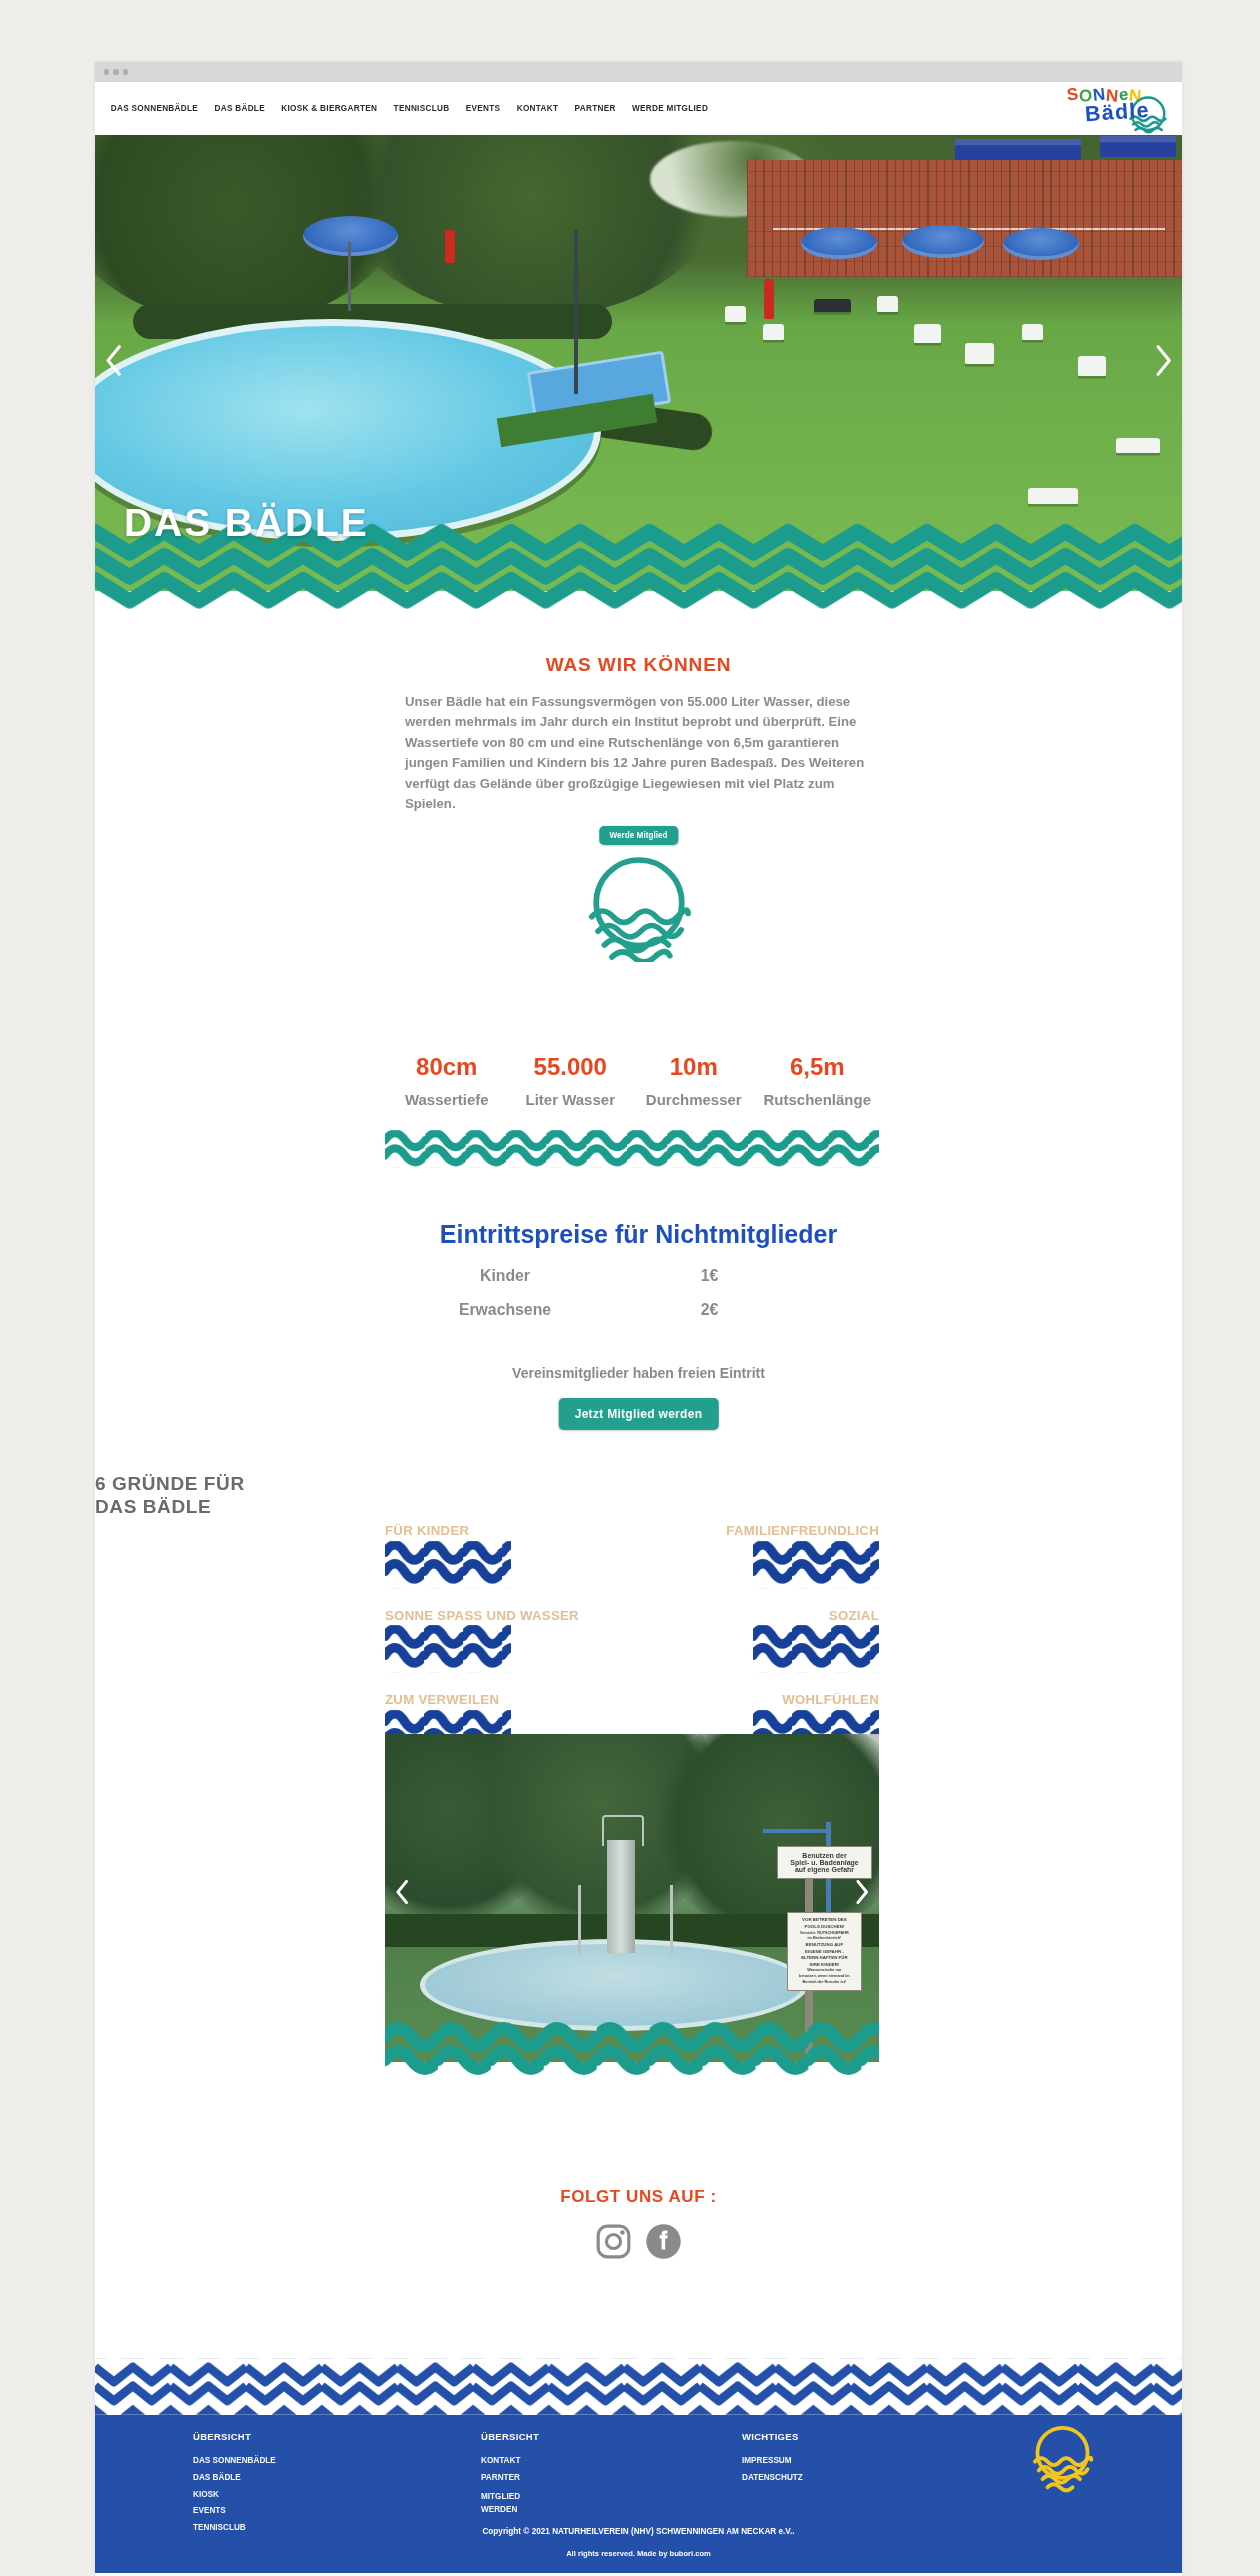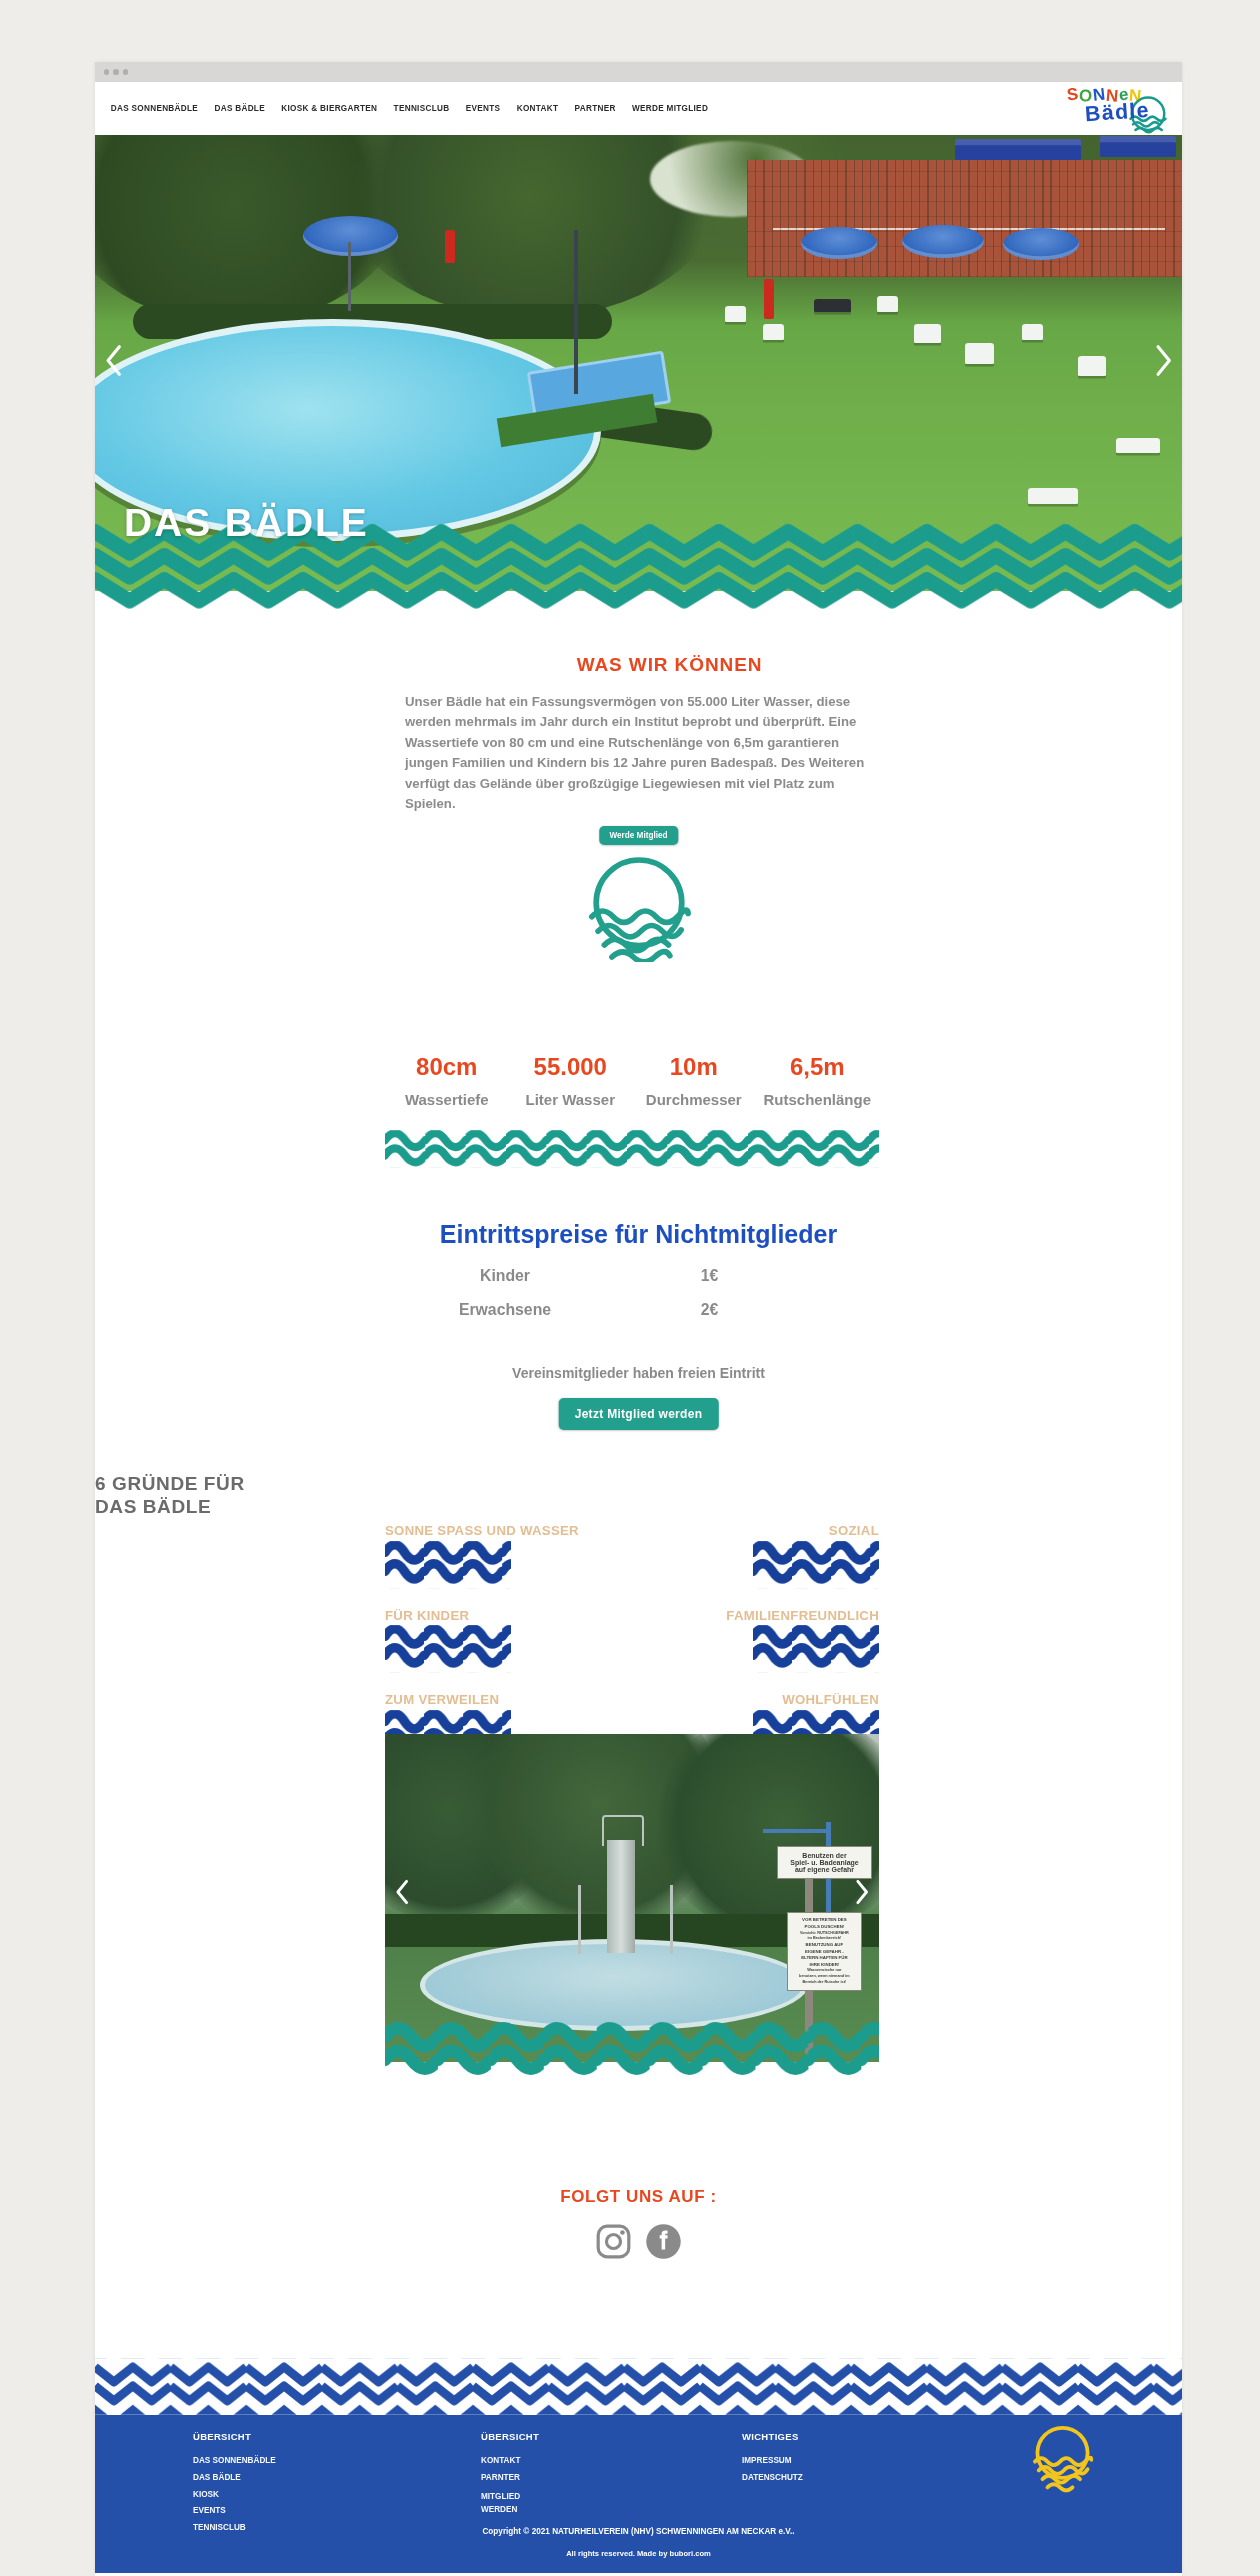--- a/index.html
+++ b/index.html
@@ -211,21 +211,21 @@
             <polyline points="26,6 8,28 26,50" fill="none" stroke="#ffffff" stroke-width="5" stroke-linecap="round" stroke-linejoin="round"></polyline>
           </svg>
       </div>
       <div class="chev" style="left:1058px;top:208px;">
         <svg viewBox="0 0 34 56">
             <polyline points="8,6 26,28 8,50" fill="none" stroke="#ffffff" stroke-width="5" stroke-linecap="round" stroke-linejoin="round"></polyline>
           </svg>
       </div>
     </div>
 
-    <div class="h-orange" style="top:592px;padding-left:31px;">WAS WIR KÖNNEN</div>
+    <div class="h-orange" style="top:592px;">WAS WIR KÖNNEN</div>
     <div class="para" style="top:630px;">Unser Bädle hat ein Fassungsvermögen von 55.000 Liter Wasser, diese werden mehrmals im Jahr durch ein Institut beprobt und überprüft. Eine Wassertiefe von 80 cm und eine Rutschenlänge von 6,5m garantieren jungen Familien und Kindern bis 12 Jahre puren Badespaß. Des Weiteren verfügt das Gelände über großzügige Liegewiesen mit viel Platz zum Spielen.</div>
     <button class="btn btn1">Werde Mitglied</button>
 
     <svg class="icon-circle" width="107" height="107" viewBox="0 0 170 170">
       <circle cx="85" cy="76" r="68" fill="none" stroke="#23A08D" stroke-width="9"></circle>
       <path d="M10 98 Q27 80 44 98 T78 98 T112 98 T146 98 T163 93" fill="none" stroke="#23A08D" stroke-width="9" stroke-linecap="round"></path>
       <path d="M20 121 Q37 103 54 121 T88 121 T122 121 T152 119" fill="none" stroke="#23A08D" stroke-width="9" stroke-linecap="round"></path>
       <path d="M30 143 Q47 125 64 143 T98 143 T132 143" fill="none" stroke="#23A08D" stroke-width="9" stroke-linecap="round"></path>
       <path d="M42 162 Q59 146 76 162 T110 162 T134 160" fill="none" stroke="#23A08D" stroke-width="9" stroke-linecap="round"></path>
     </svg>
@@ -264,41 +264,41 @@
     <div class="note" style="top:1303px;font-size:14px;">Vereinsmitglieder haben freien Eintritt</div>
     <button class="btn btn2">Jetzt  Mitglied werden</button>
 
     <div class="reasons-h">
       <span>6 GRÜNDE FÜR</span><br>
       <span>DAS BÄDLE</span>
     </div>
     <div class="rgrid">
       <div class="rrow">
         <div class="rcell">
+          <div class="rlabel">FÜR KINDER</div>
+          <svg class="rwave" width="126" height="48" viewBox="0 0 200 76">
+              <rect width="200" height="76" fill="url(#sinnavy)"></rect>
+            </svg>
+        </div>
+        <div class="rcell right">
+          <div class="rlabel">FAMILIENFREUNDLICH</div>
+          <svg class="rwave" width="126" height="48" viewBox="0 0 200 76">
+              <rect width="200" height="76" fill="url(#sinnavy)"></rect>
+            </svg>
+        </div>
+      </div>
+      <div class="rrow">
+        <div class="rcell">
           <div class="rlabel">SONNE SPASS UND WASSER</div>
           <svg class="rwave" width="126" height="48" viewBox="0 0 200 76">
               <rect width="200" height="76" fill="url(#sinnavy)"></rect>
             </svg>
         </div>
         <div class="rcell right">
           <div class="rlabel">SOZIAL</div>
-          <svg class="rwave" width="126" height="48" viewBox="0 0 200 76">
-              <rect width="200" height="76" fill="url(#sinnavy)"></rect>
-            </svg>
-        </div>
-      </div>
-      <div class="rrow">
-        <div class="rcell">
-          <div class="rlabel">FÜR KINDER</div>
-          <svg class="rwave" width="126" height="48" viewBox="0 0 200 76">
-              <rect width="200" height="76" fill="url(#sinnavy)"></rect>
-            </svg>
-        </div>
-        <div class="rcell right">
-          <div class="rlabel">FAMILIENFREUNDLICH</div>
           <svg class="rwave" width="126" height="48" viewBox="0 0 200 76">
               <rect width="200" height="76" fill="url(#sinnavy)"></rect>
             </svg>
         </div>
       </div>
       <div class="rrow">
         <div class="rcell">
           <div class="rlabel">ZUM VERWEILEN</div>
           <svg class="rwave" width="126" height="48" viewBox="0 0 200 76">
               <rect width="200" height="76" fill="url(#sinnavy)"></rect>

